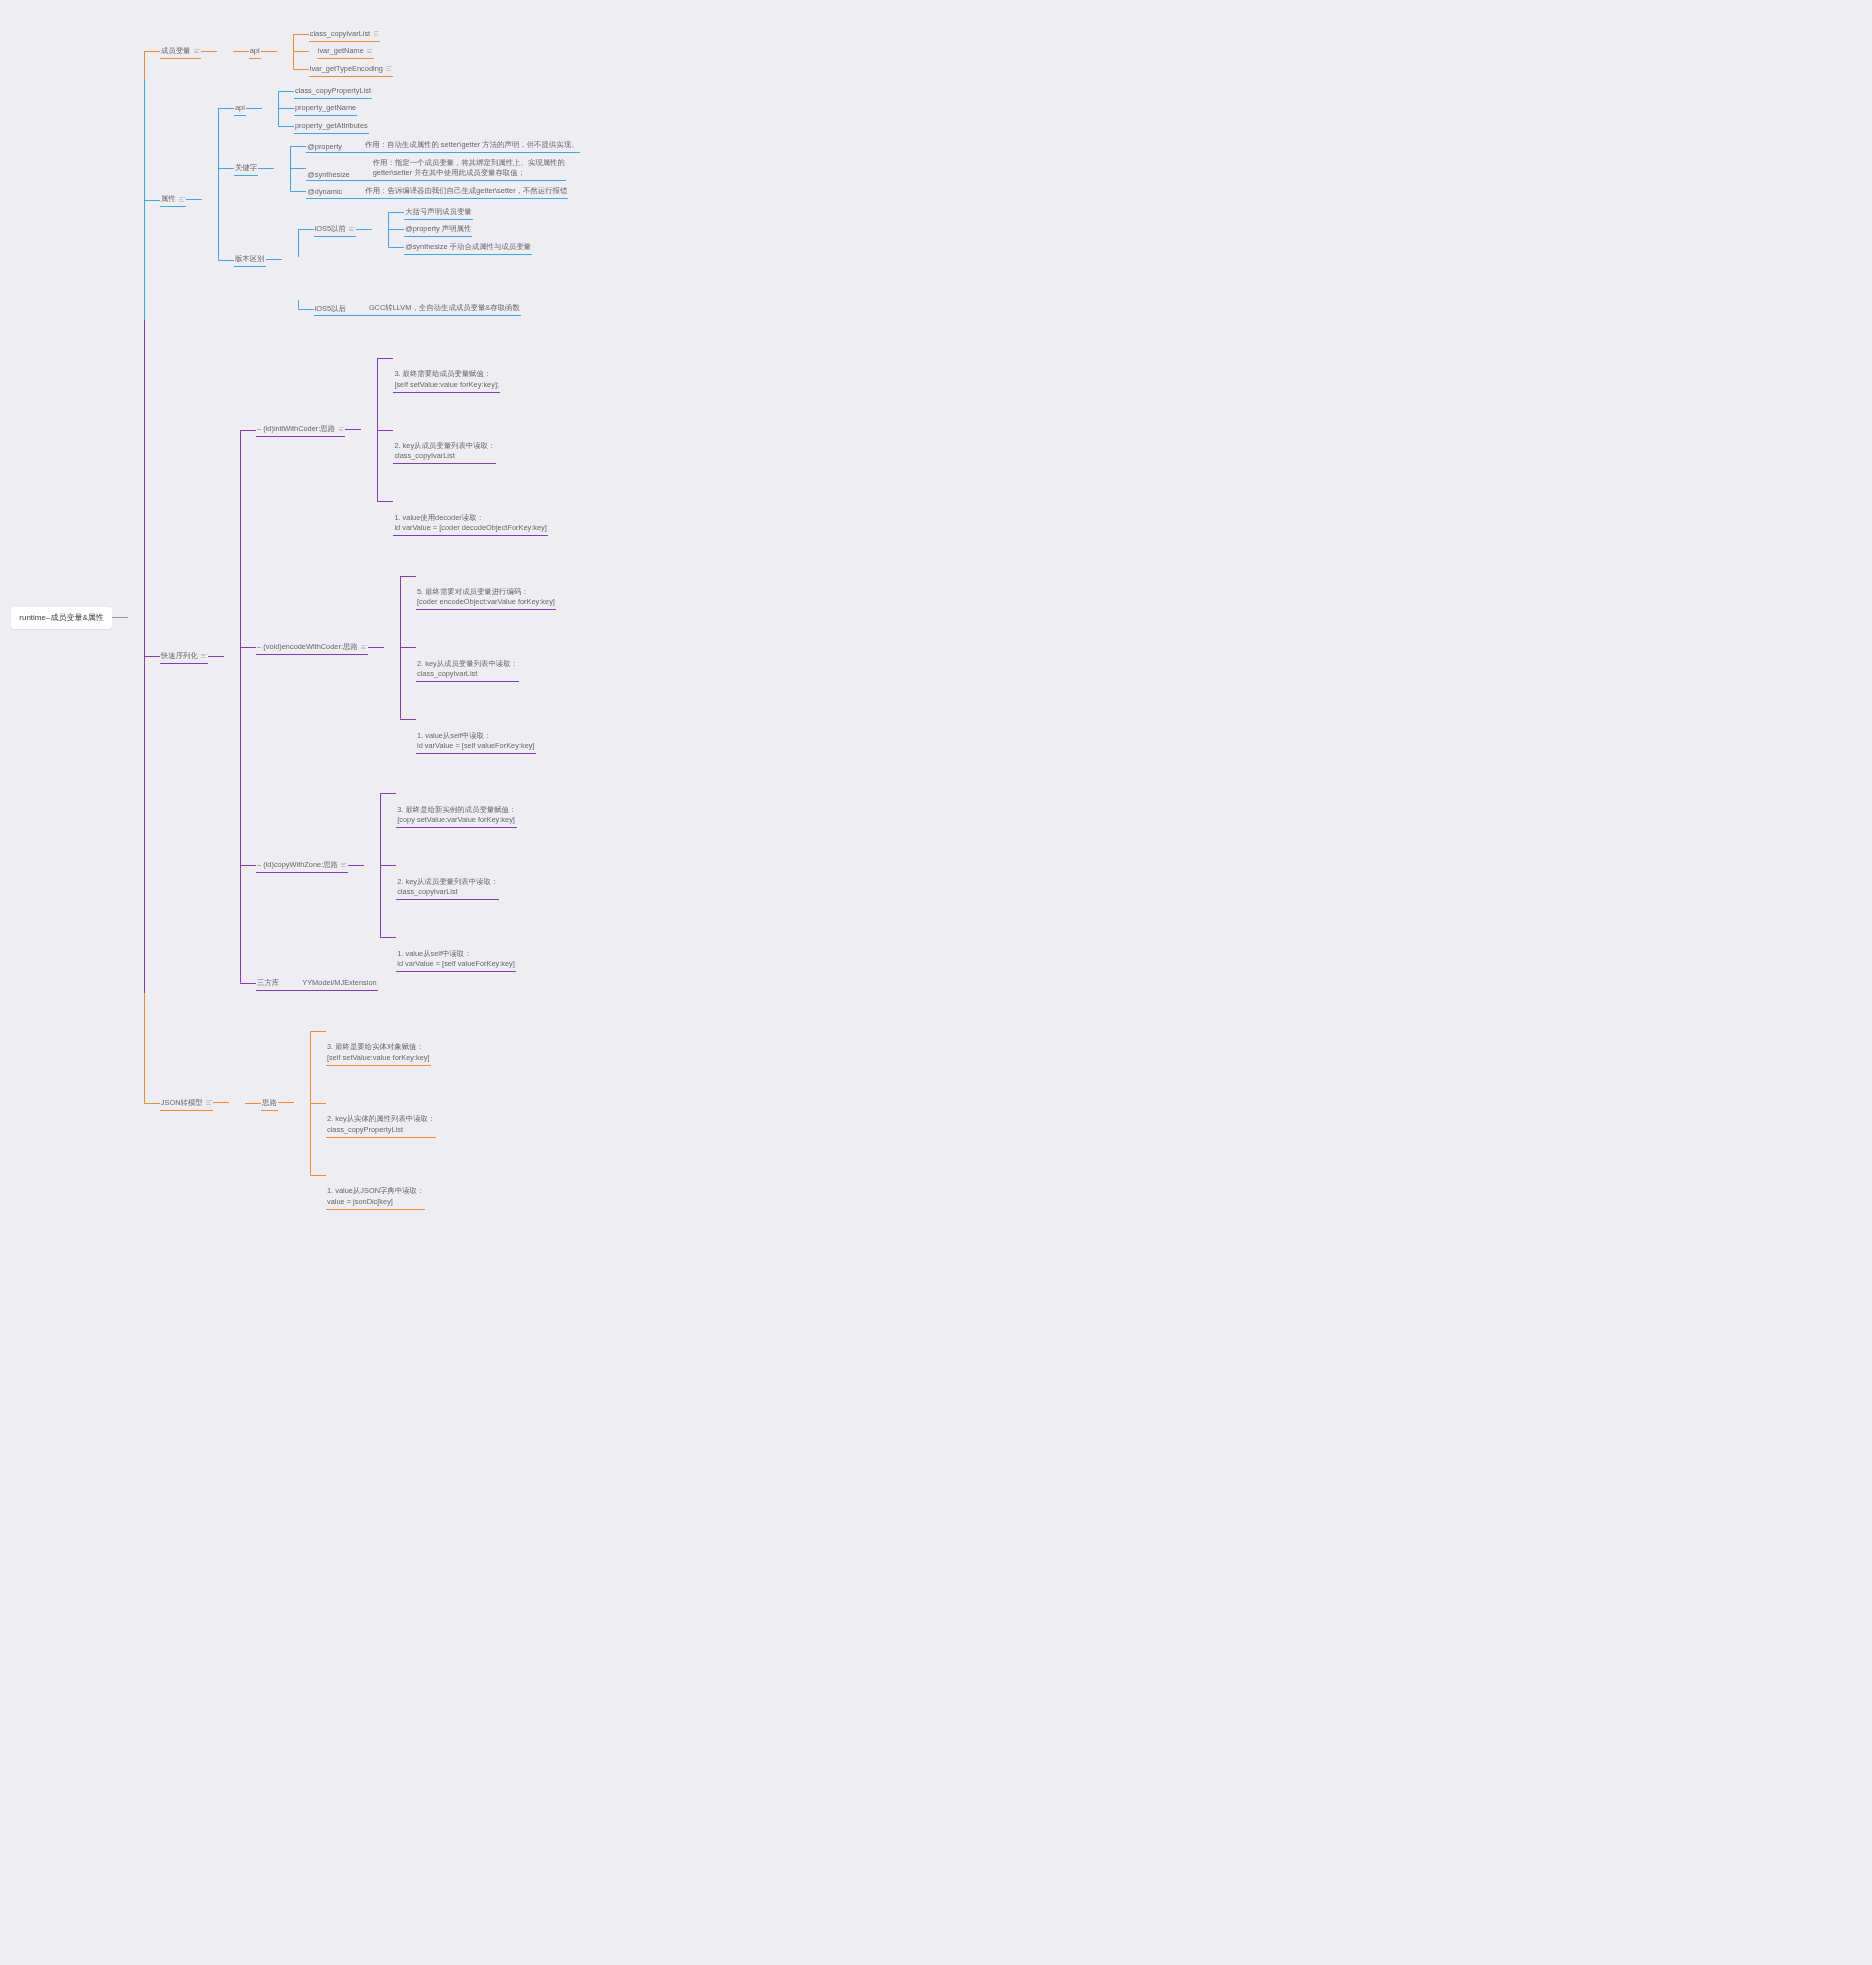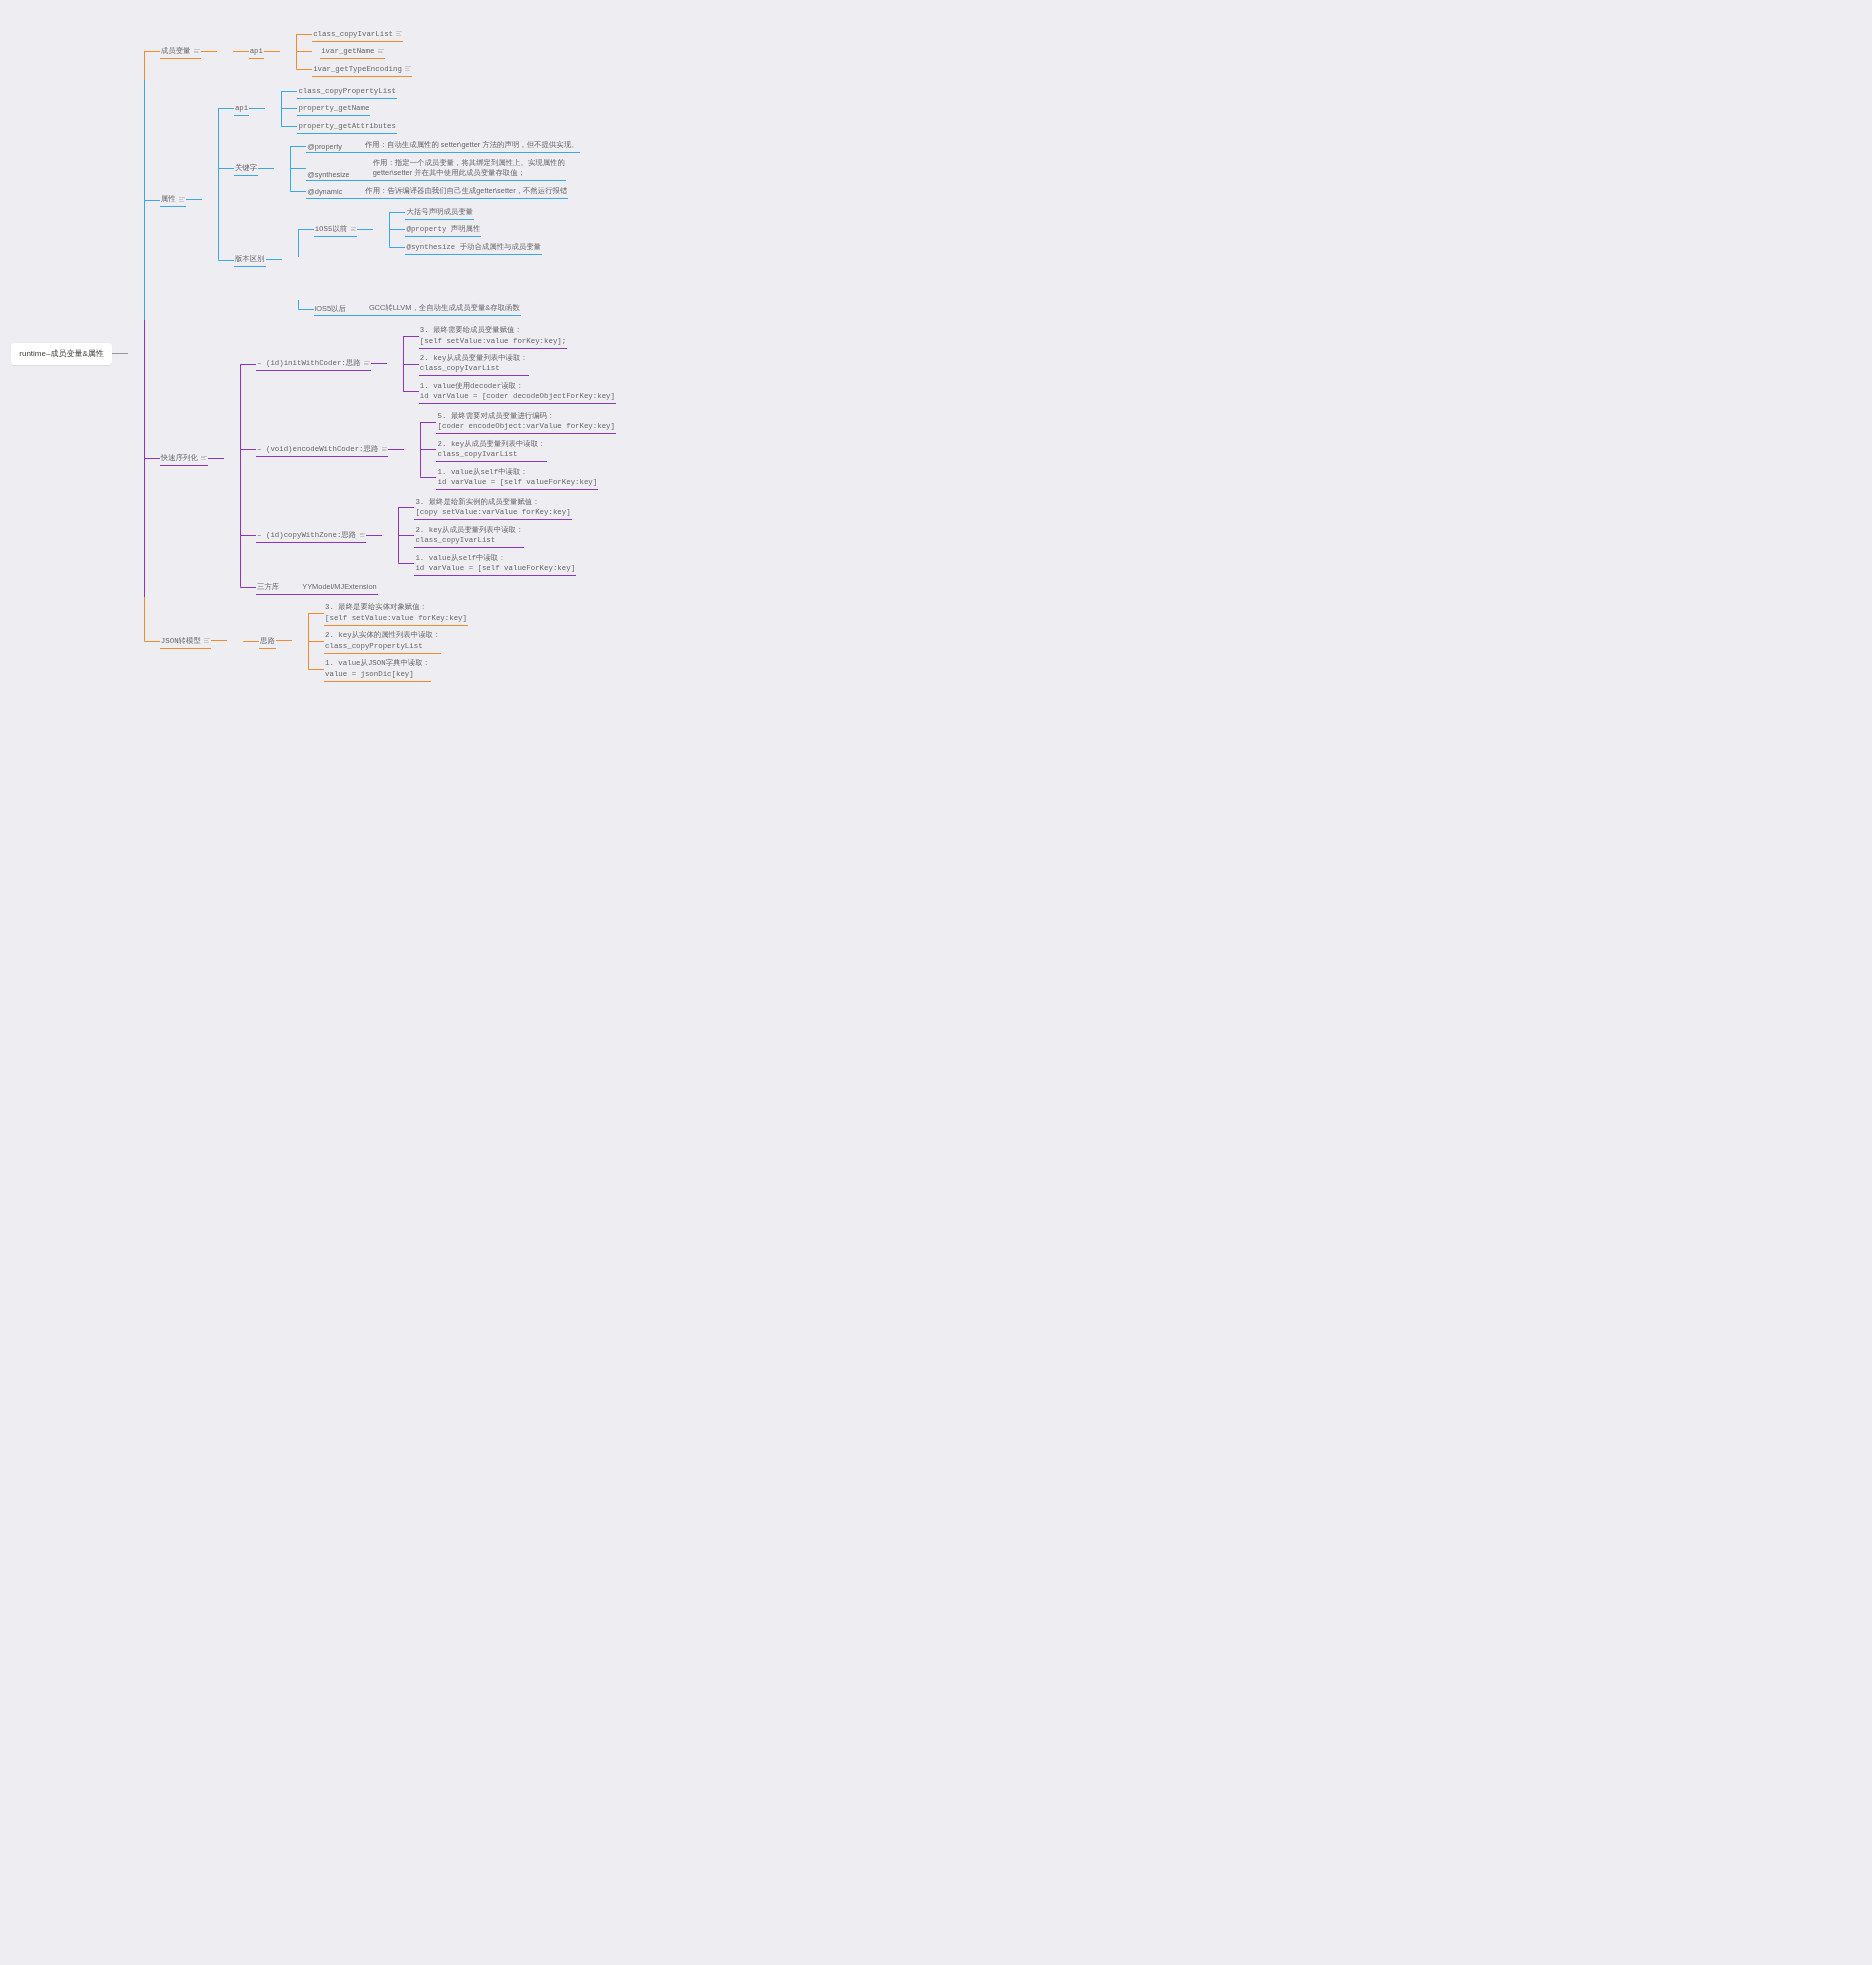--- a/index.html
+++ b/index.html
@@ -64,23 +64,22 @@
     align-items: center;
   }
   .node {
     display: inline-block;
     padding: 2.3px 1.1px 1.7px 1.1px;
     border-bottom: 1.7px solid var(--c, #888);
     white-space: nowrap;
     color: #666;
     line-height: 1.4;
     position: relative;
-    font-family: Liberation Mono, monospace;
-  }
-  .node.multi { white-space: pre-line; max-width: 238px; }
+  }
+  .node.multi { white-space: pre-line; max-width: 238px; margin-top: 44px; }
   .node .note {
     display: inline-block;
     margin-left: 3.4px;
     width: 5.7px; height: 4.5px;
     background:
       linear-gradient(#999,#999) 0 0/100% 0.8px no-repeat,
       linear-gradient(#999,#999) 0 1.7px/70% 0.8px no-repeat,
       linear-gradient(#999,#999) 0 3.4px/90% 0.8px no-repeat;
     opacity: .55;
     vertical-align: middle;

